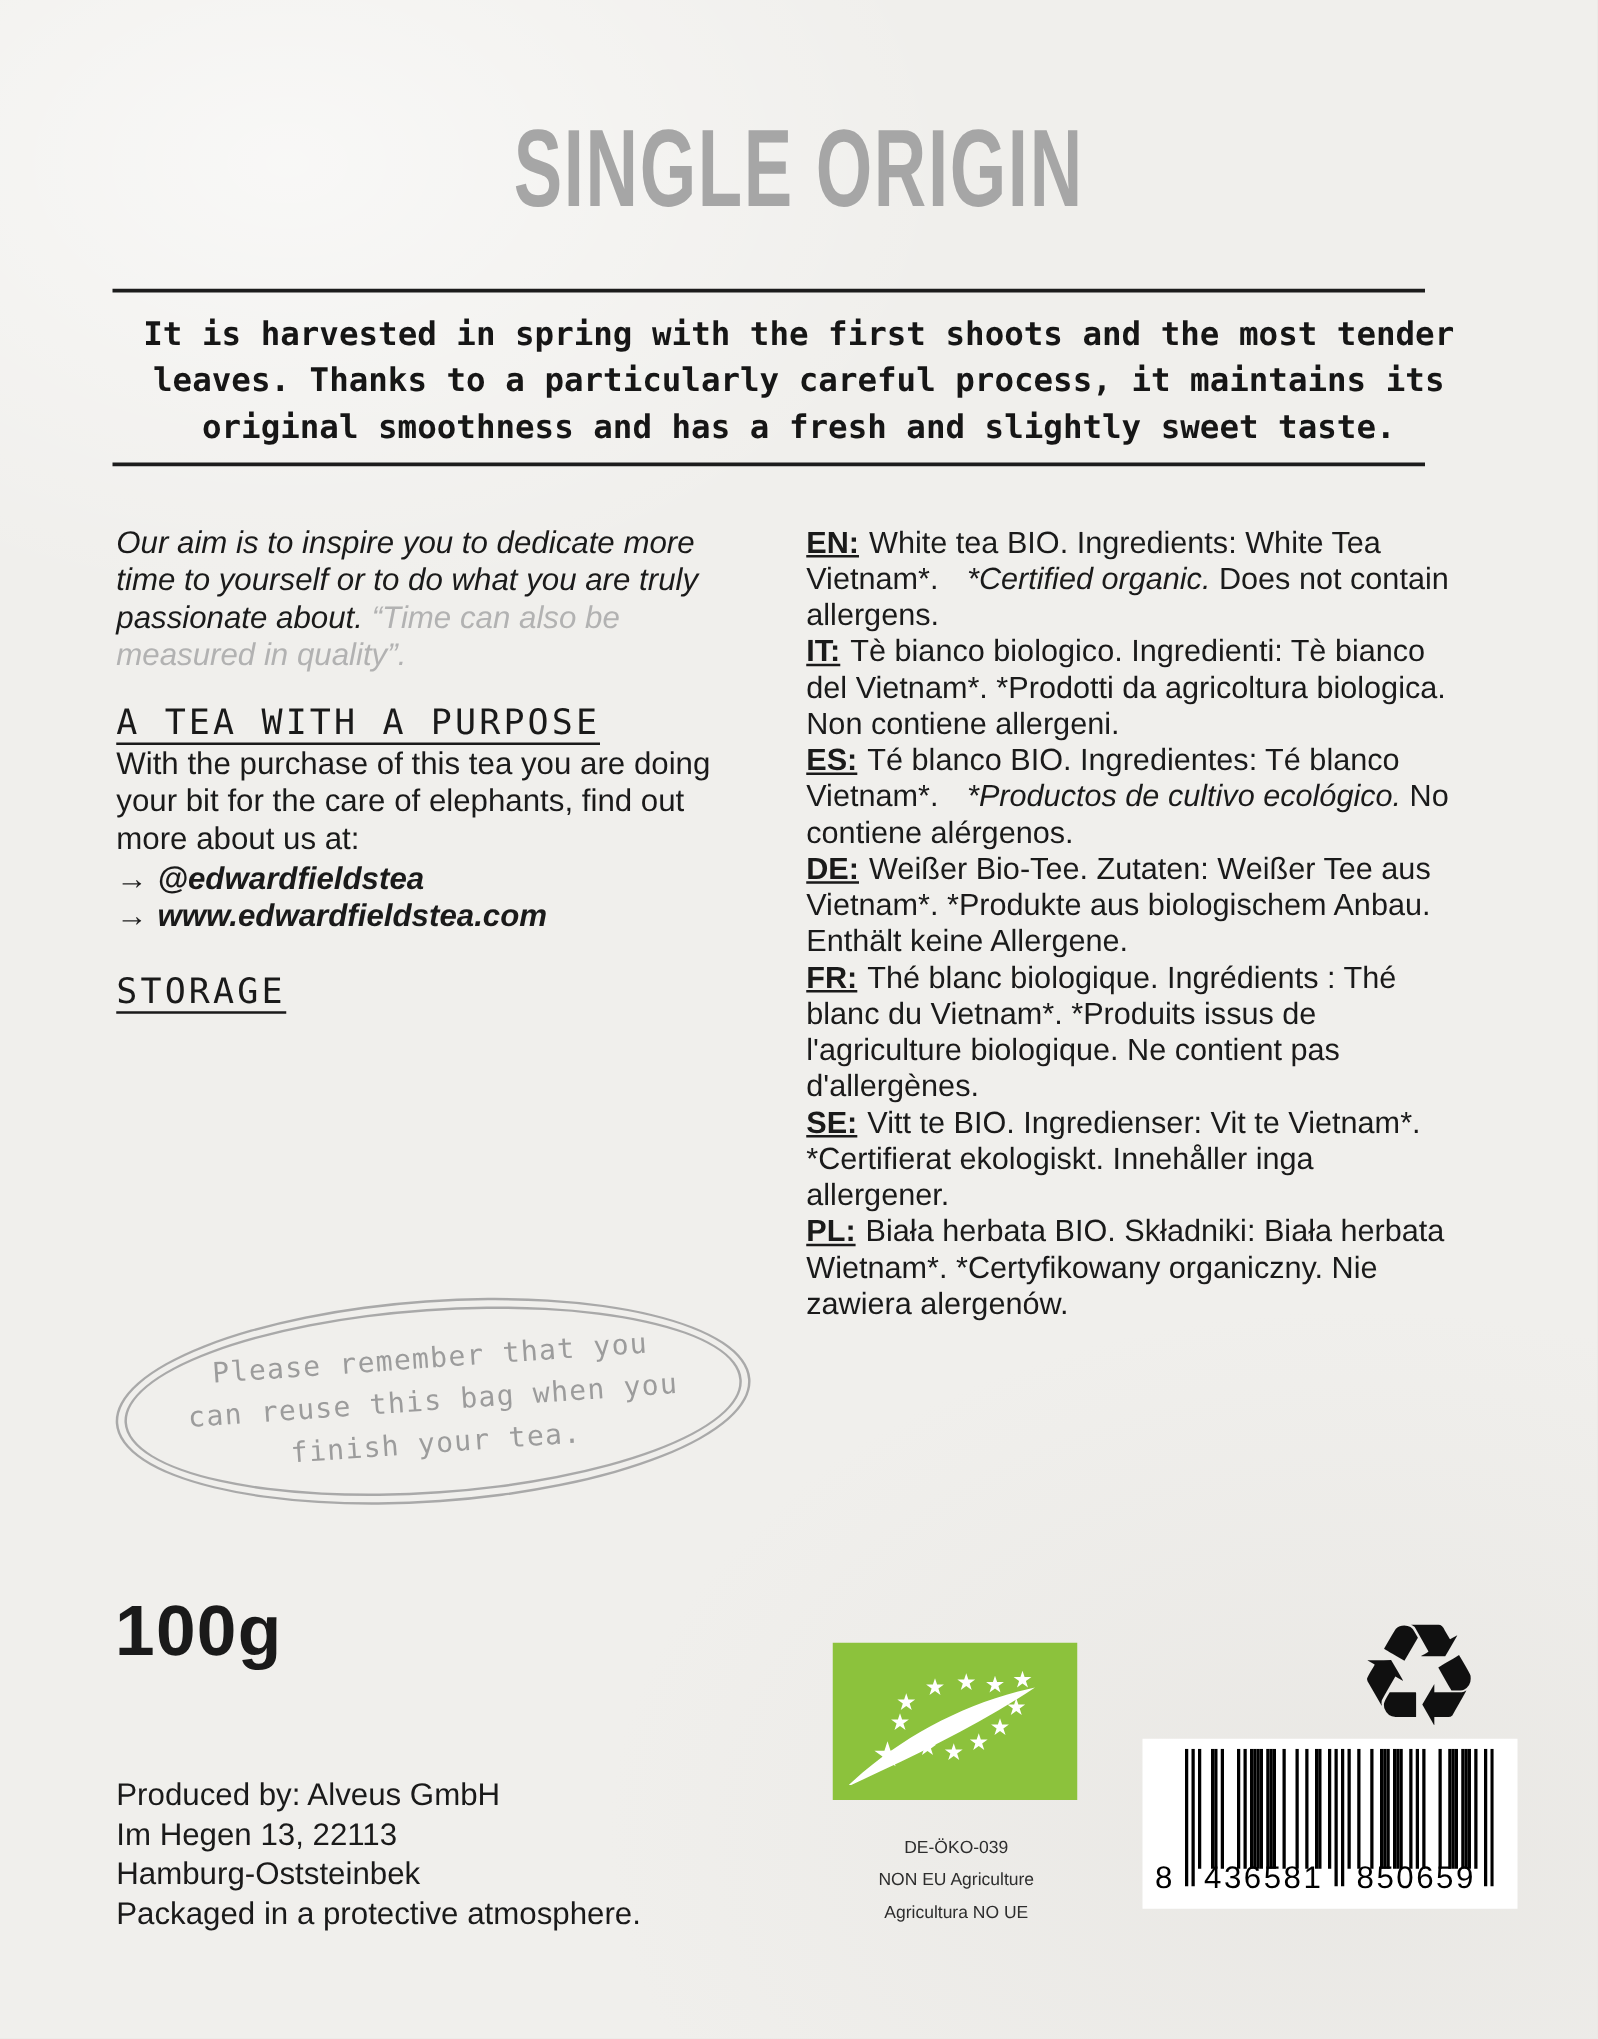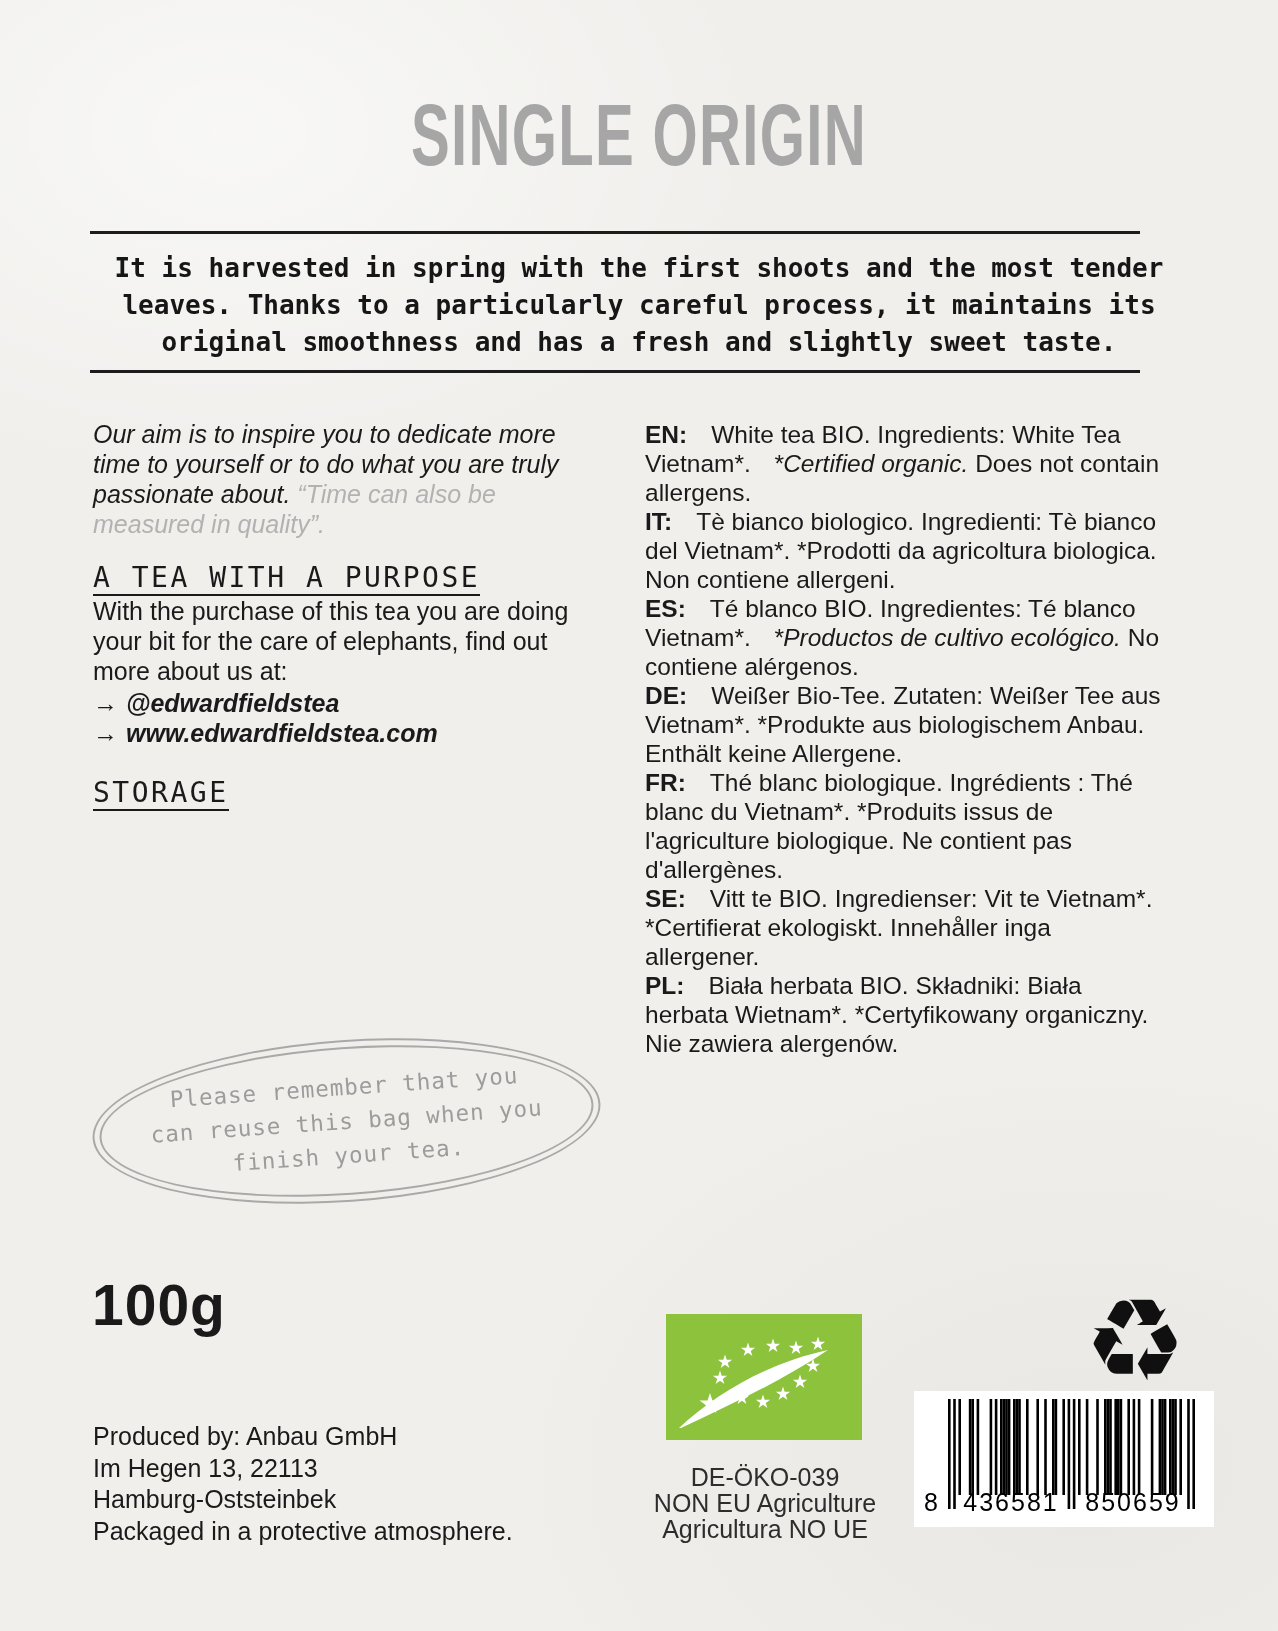--- a/index.html
+++ b/index.html
@@ -29,36 +29,36 @@
               font-size:28px;font-weight:normal;letter-spacing:2.5px;
               border-bottom:2px solid #1a1a1a;padding-bottom:1px;}
   .purpose-head{margin-top:24px !important;}
   .storage-head{margin-top:30px !important;}
   .headwrap{margin:0;}
   .links{margin-top:2px;}
   .link-line{font-weight:bold;font-style:italic;}
   .link-line .arrow{font-style:normal;margin-right:8px;}
   .rightcol{position:absolute;left:645px;top:420px;width:518px;font-size:24.5px;line-height:29px;}
   .rightcol p{margin:0;}
-  .lang{font-weight:bold;margin-right:24px;}
+  .lang{font-weight:bold;text-decoration:underline;margin-right:8px;}
   .it{font-style:italic;margin-left:16px;}
   
   .stamp{position:absolute;left:92px;top:1040px;width:505px;height:158px;
          transform:rotate(-4deg);border:2px solid #a9a9a9;border-radius:50%;}
   .stamp-inner{position:absolute;left:5px;top:5px;right:5px;bottom:5px;
                border:2px solid #a9a9a9;border-radius:50%;
                display:flex;align-items:center;justify-content:center;}
   .stamp-text{font-family:"DejaVu Sans Mono", monospace;font-size:22.5px;line-height:34px;
               color:#9c9c9c;text-align:center;letter-spacing:1px;}
   
   .weight{position:absolute;left:92px;top:1272px;margin:0;font-size:57px;font-weight:bold;letter-spacing:1px;text-align:right;}
   .producer{position:absolute;left:93px;top:1421px;font-size:25px;line-height:31.5px;}
   .eu-logo{position:absolute;left:666px;top:1314px;width:196px;height:126px;}
   .organic-text{position:absolute;left:640px;top:1464px;width:250px;text-align:center;
-                font-size:25px;line-height:26px;color:#2d2d2d;}
+                font-size:14px;line-height:26px;color:#2d2d2d;}
   .recycle{position:absolute;left:1084px;top:1284px;font-family:"DejaVu Sans", sans-serif;
            font-size:114px;line-height:1;color:#101010;}
   .barcode{position:absolute;left:914px;top:1391px;width:300px;height:136px;background:#ffffff;}
   .barcode svg{position:absolute;left:34px;top:8px;}
   .bc-digit{position:absolute;font-size:25px;color:#000;letter-spacing:2px;top:97px;}
   .bc-d0{left:10px;}
   .bc-d1{left:42px;width:110px;text-align:center;}
   .bc-d2{left:164px;width:110px;text-align:center;}
 </style>
 </head>
@@ -100,21 +100,21 @@
       <div class="stamp-text" id="stampText">
           <div>Please remember that you</div>
           <div>can reuse this bag when you</div>
           <div>finish your tea.</div>
         </div>
     </div>
   </div>
 
   <p class="weight">100g</p>
   <div class="producer" id="producer">
-      <div>Produced by: Anbau GmbH</div>
+      <div>Produced by: Alveus GmbH</div>
       <div>Im Hegen 13, 22113</div>
       <div>Hamburg-Oststeinbek</div>
       <div>Packaged in a protective atmosphere.</div>
     </div>
 
   <svg class="eu-logo" viewBox="0 0 196 126" xmlns="http://www.w3.org/2000/svg">
     <defs>
       <polygon id="st" points="0,-5 1.12,-1.55 4.76,-1.55 1.82,0.59 2.94,4.05 0,1.91 -2.94,4.05 -1.82,0.59 -4.76,-1.55 -1.12,-1.55" fill="#ffffff"></polygon>
     </defs>
     <rect x="0" y="0" width="196" height="126" fill="#8cc23c"></rect>

